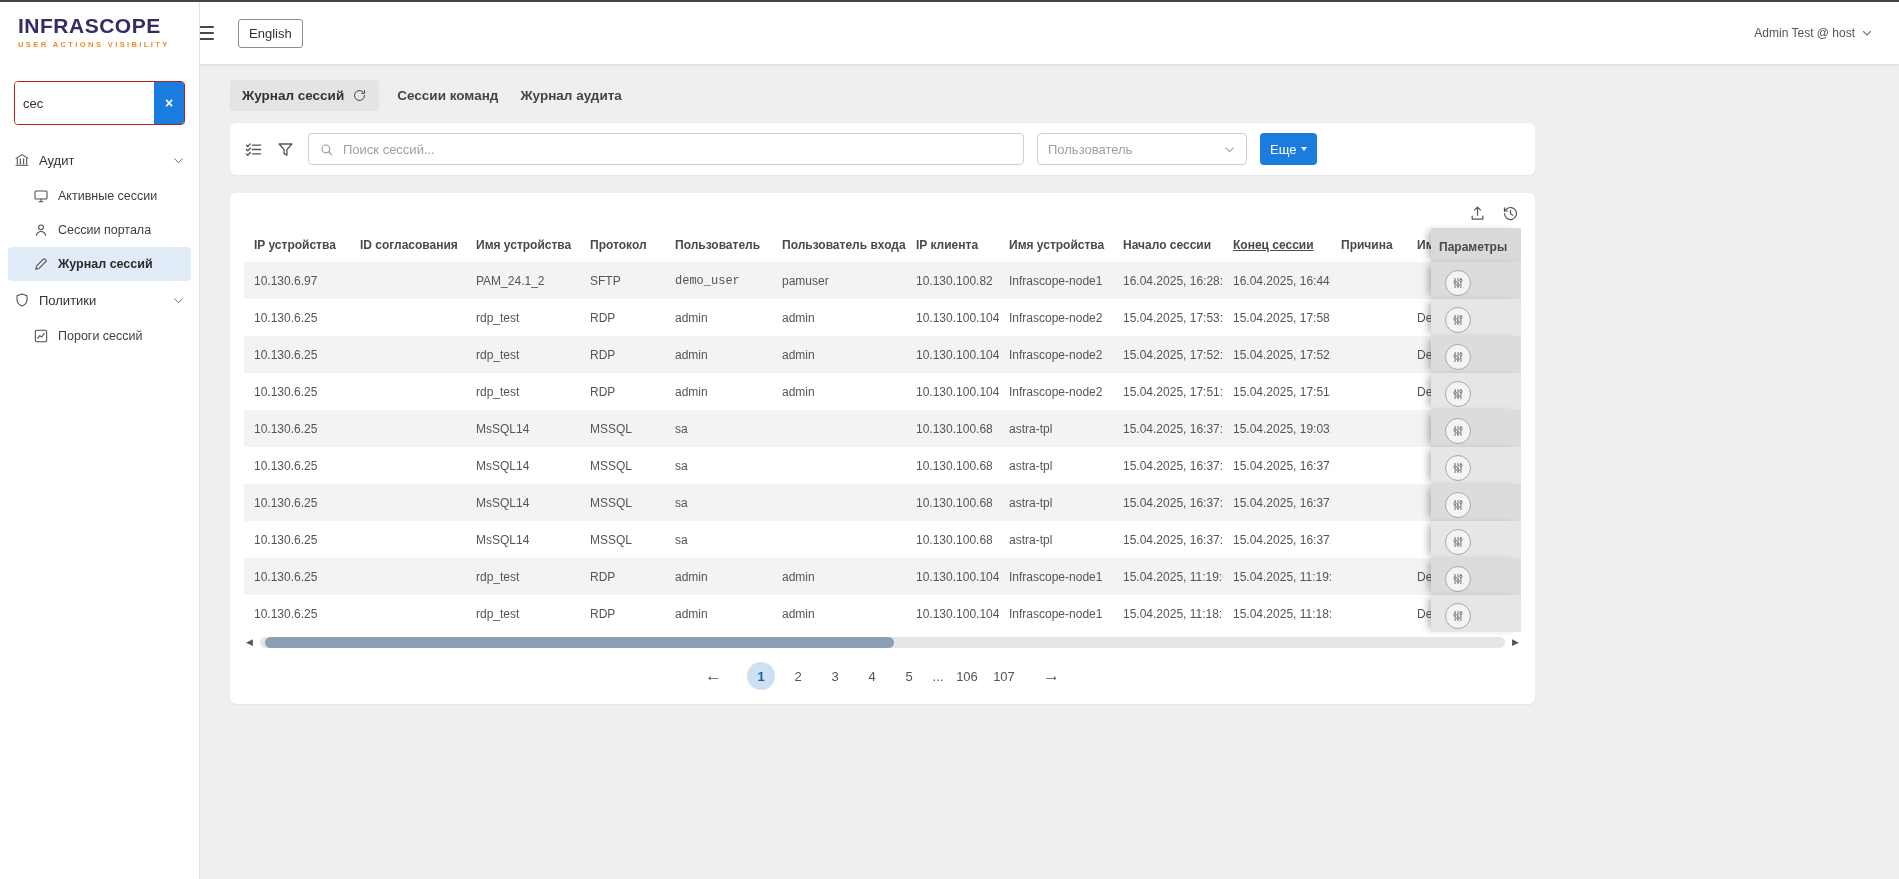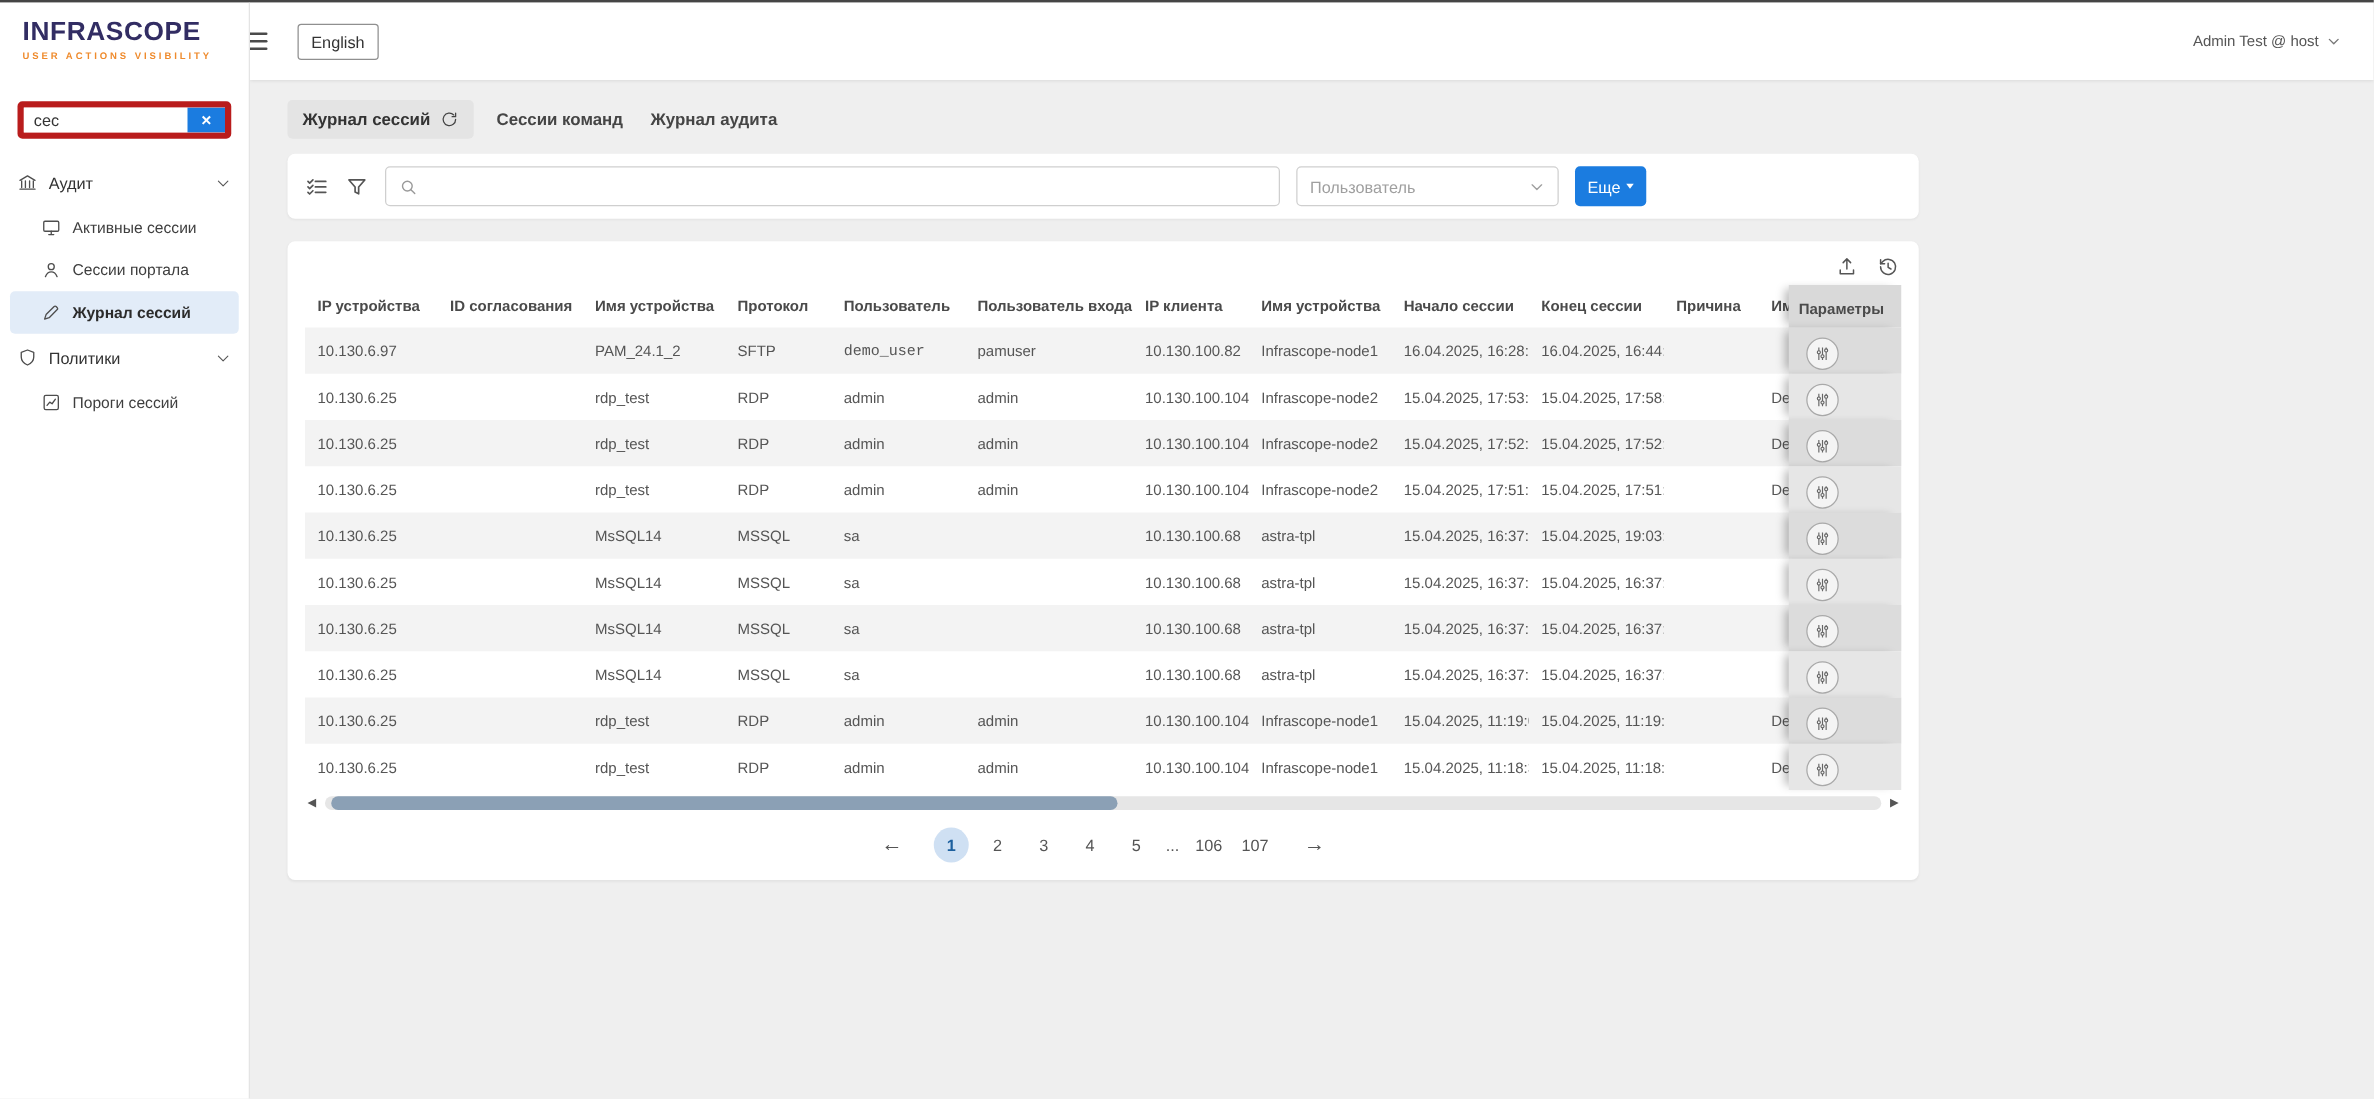--- a/index.html
+++ b/index.html
@@ -4,21 +4,21 @@
 <style>
   *{box-sizing:border-box;margin:0;padding:0}
   html,body{width:1899px;height:879px}
   body{font-family:"Liberation Sans",sans-serif;background:#efefef;overflow:hidden;border-top:2px solid #454545}
   .app{display:flex;height:877px}
   
   .sidebar{width:200px;background:#fff;border-right:1px solid #e4e4e4;flex-shrink:0;position:relative;z-index:3}
   .logo{padding:12px 0 0 18px;height:62px}
   .logo-name{font-size:21px;font-weight:800;color:#322d63;letter-spacing:.5px}
   .logo-tagline{font-size:7.6px;color:#ef8b2d;letter-spacing:2.35px;margin-top:2px;font-weight:600}
-  .side-search{display:flex;margin:17px 14px 0;height:30px;border:5px solid #b91c1c;border-radius:4px;overflow:hidden;background:#fff}
+  .side-search{display:flex;margin:17px 14px 0;height:44px;border:1px solid #b91c1c;border-radius:4px;overflow:hidden;background:#fff}
   .side-search input{flex:1;border:0;outline:none;padding:0 8px;font-size:13px;color:#333;font-family:inherit;min-width:0}
   .side-search-clear{width:30px;background:#1b7ce0;border:0;color:#fff;font-size:14px;font-weight:700;cursor:pointer;display:flex;align-items:center;justify-content:center;font-family:inherit}
   nav{margin-top:16px}
   .nav-section{display:flex;align-items:center;height:38px;padding:0 14px;gap:9px;font-size:13px;color:#333;cursor:pointer}
   .nav-section .chev{margin-left:auto;width:13px;height:13px;color:#555}
   .nav-item{display:flex;align-items:center;height:34px;margin:0 8px;padding:0 6px 0 25px;gap:9px;font-size:12.5px;color:#3e3e3e;border-radius:4px;cursor:pointer}
   .nav-item.active{background:#e2ecf8;font-weight:700;color:#2b2b2b}
   .icon{display:inline-flex;width:16px;height:16px;color:#4e4e4e;flex-shrink:0}
   .icon svg{width:100%;height:100%}
   
@@ -213,20 +213,21 @@
               <path d="M4 5h16l-6.2 7.2V19l-3.6-1.8v-5z"></path>
             </svg>
           </button>
         <div class="search-box">
           <span class="icon">
               <svg viewBox="0 0 24 24" fill="none" stroke="currentColor" stroke-width="1.8" stroke-linecap="round">
                 <circle cx="11" cy="11" r="6.2"></circle>
                 <path d="M15.6 15.6L20.5 20.5"></path>
               </svg>
             </span>
+          <input placeholder="Поиск сессий..." style="">
         </div>
         <div class="select">
           <span class="ph">Пользователь</span>
           <span class="icon">
               <svg viewBox="0 0 24 24" fill="none" stroke="currentColor" stroke-width="2" stroke-linecap="round" stroke-linejoin="round">
                 <path d="M5 9l7 7 7-7"></path>
               </svg>
             </span>
         </div>
         <button class="more-btn">
@@ -255,21 +256,21 @@
             <div class="trow thead">
               <div class="tcell" style="width: 106px;">IP устройства</div>
               <div class="tcell" style="width: 116px;">ID согласования</div>
               <div class="tcell" style="width: 114px;">Имя устройства</div>
               <div class="tcell" style="width: 85px;">Протокол</div>
               <div class="tcell" style="width: 107px;">Пользователь</div>
               <div class="tcell" style="width: 134px;">Пользователь входа</div>
               <div class="tcell" style="width: 93px;">IP клиента</div>
               <div class="tcell" style="width: 114px;">Имя устройства</div>
               <div class="tcell" style="width: 110px; text-align: center;">Начало сессии</div>
-              <div class="tcell" style="width: 108px;">Конец сессии</div>
+              <div class="tcell" style="width: 108px; text-decoration: underline;">Конец сессии</div>
               <div class="tcell" style="width: 76px;">Причина</div>
               <div class="tcell" style="width: 24px;">Им</div>
               <div class="tcell params">Параметры</div>
             </div>
             <div class="rows">
               <div class="trow">
                 <div class="tcell" style="width: 106px;">10.130.6.97</div>
                 <div class="tcell" style="width: 116px;"></div>
                 <div class="tcell" style="width: 114px;">PAM_24.1_2</div>
                 <div class="tcell" style="width: 85px;">SFTP</div>

